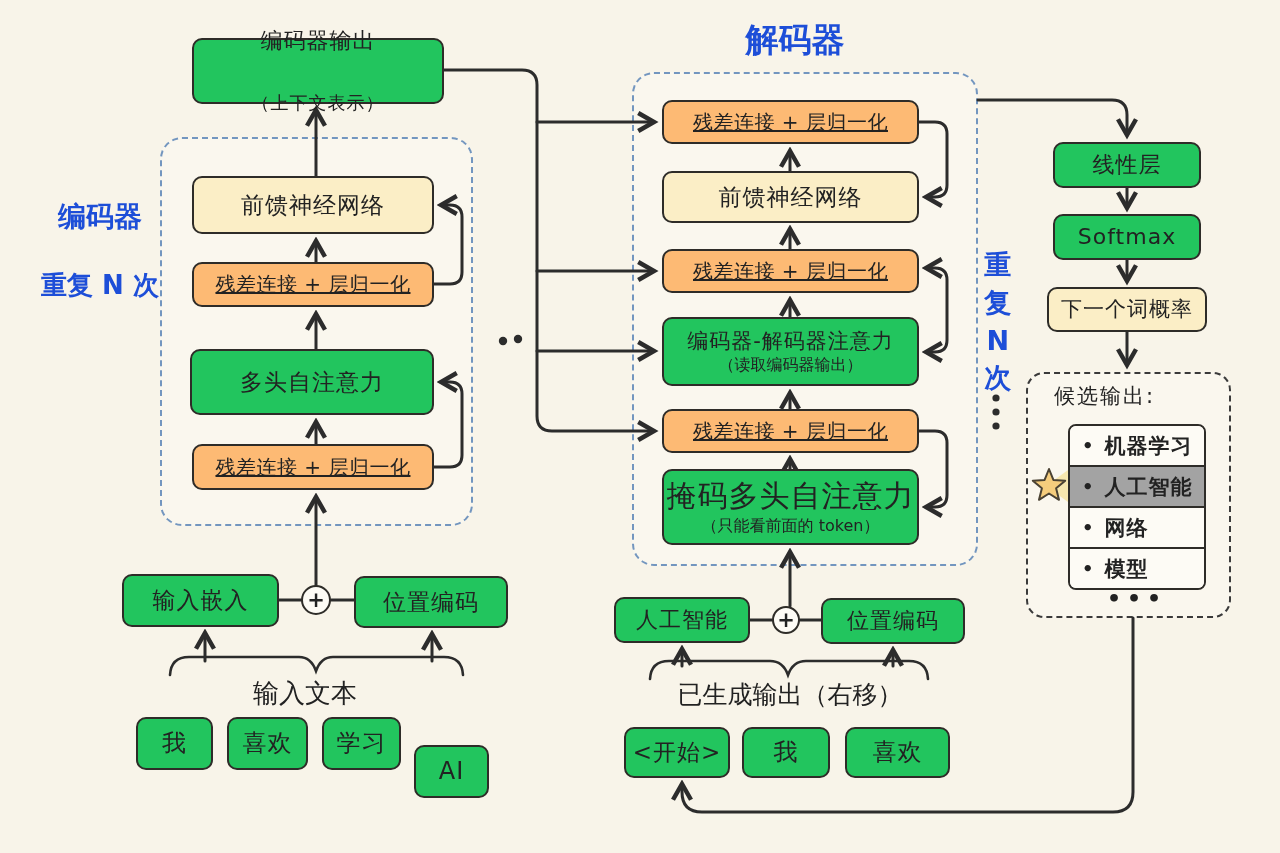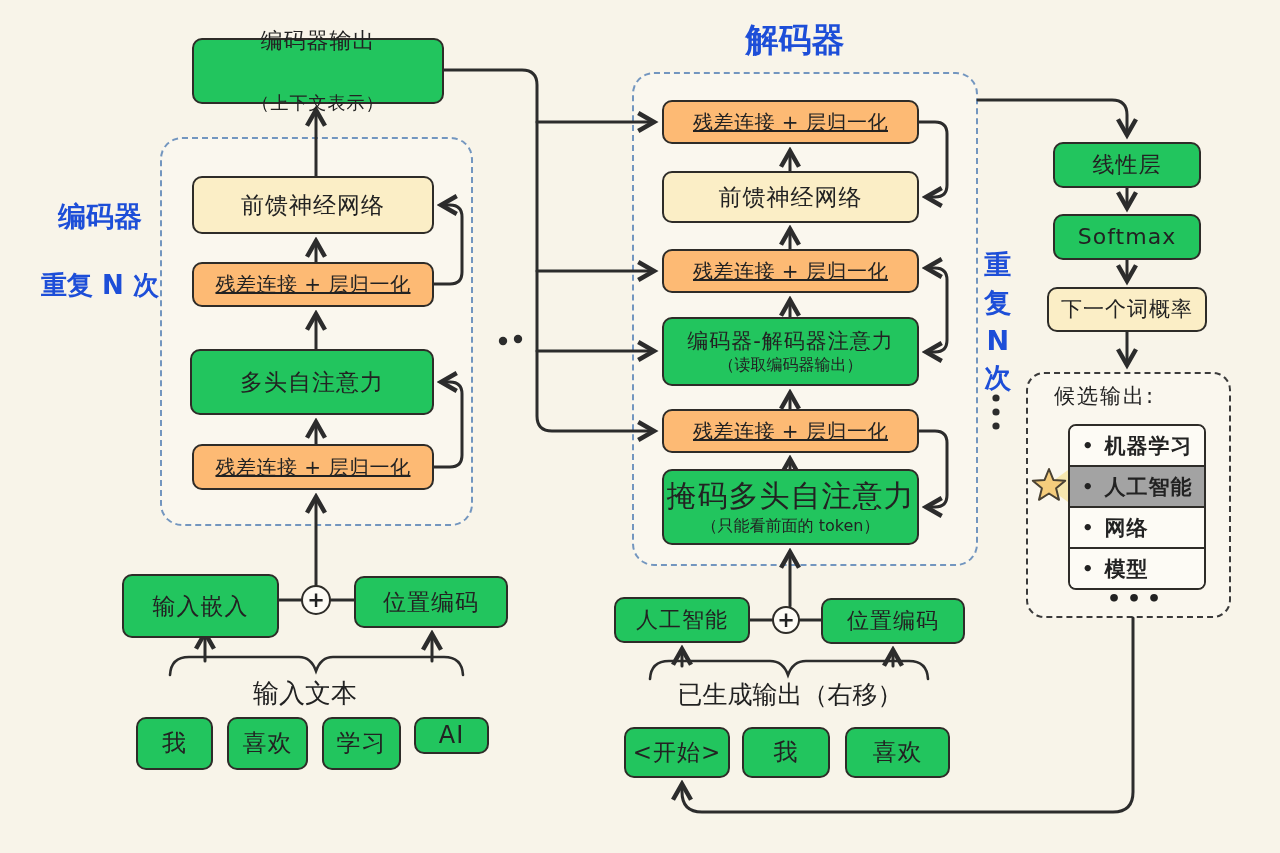--- a/index.html
+++ b/index.html
@@ -122,40 +122,40 @@
   <div class="abs box gray small" style="left:192px;top:262px;width:242px;height:45px;">
     <span>残差连接 + 层归一化</span>
   </div>
   <div class="abs box blue" style="left:190px;top:349px;width:244px;height:66px;">
     <span>多头自注意力</span>
   </div>
   <div class="abs box gray small" style="left:192px;top:444px;width:242px;height:46px;">
     <span>残差连接 + 层归一化</span>
   </div>
 
-  <div class="abs box blue" style="left:122px;top:574px;width:157px;height:64px;">
+  <div class="abs box blue" style="left:122px;top:574px;width:157px;height:53px;">
     <span>输入嵌入</span>
   </div>
   <div class="abs plus" style="left:301px;top:585px;width:30px;height:30px;">
     <span>+</span>
   </div>
   <div class="abs box blue" style="left:354px;top:576px;width:154px;height:52px;">
     <span>位置编码</span>
   </div>
   <div class="abs lbl" style="left:200px;top:676px;width:210px;font-size:26px;">输入文本</div>
   <div class="abs box blue" style="left:136px;top:717px;width:77px;height:53px;font-size:24px;">
     <span>我</span>
   </div>
   <div class="abs box blue" style="left:227px;top:717px;width:81px;height:53px;font-size:24px;">
     <span>喜欢</span>
   </div>
   <div class="abs box blue" style="left:322px;top:717px;width:79px;height:53px;font-size:24px;">
     <span>学习</span>
   </div>
-  <div class="abs box blue" style="left:414px;top:717px;width:75px;height:37px;font-size:24px;">
+  <div class="abs box blue" style="left:414px;top:745px;width:75px;height:53px;font-size:24px;">
     <span>AI</span>
   </div>
 
   <div class="abs lbl blue-text" style="left:690px;top:18px;width:210px;font-size:33px;">解码器</div>
 
   <div class="abs box gray small" style="left:662px;top:100px;width:257px;height:44px;">
     <span>残差连接 + 层归一化</span>
   </div>
   <div class="abs box yellow" style="left:662px;top:171px;width:257px;height:52px;">
     <span>前馈神经网络</span>

